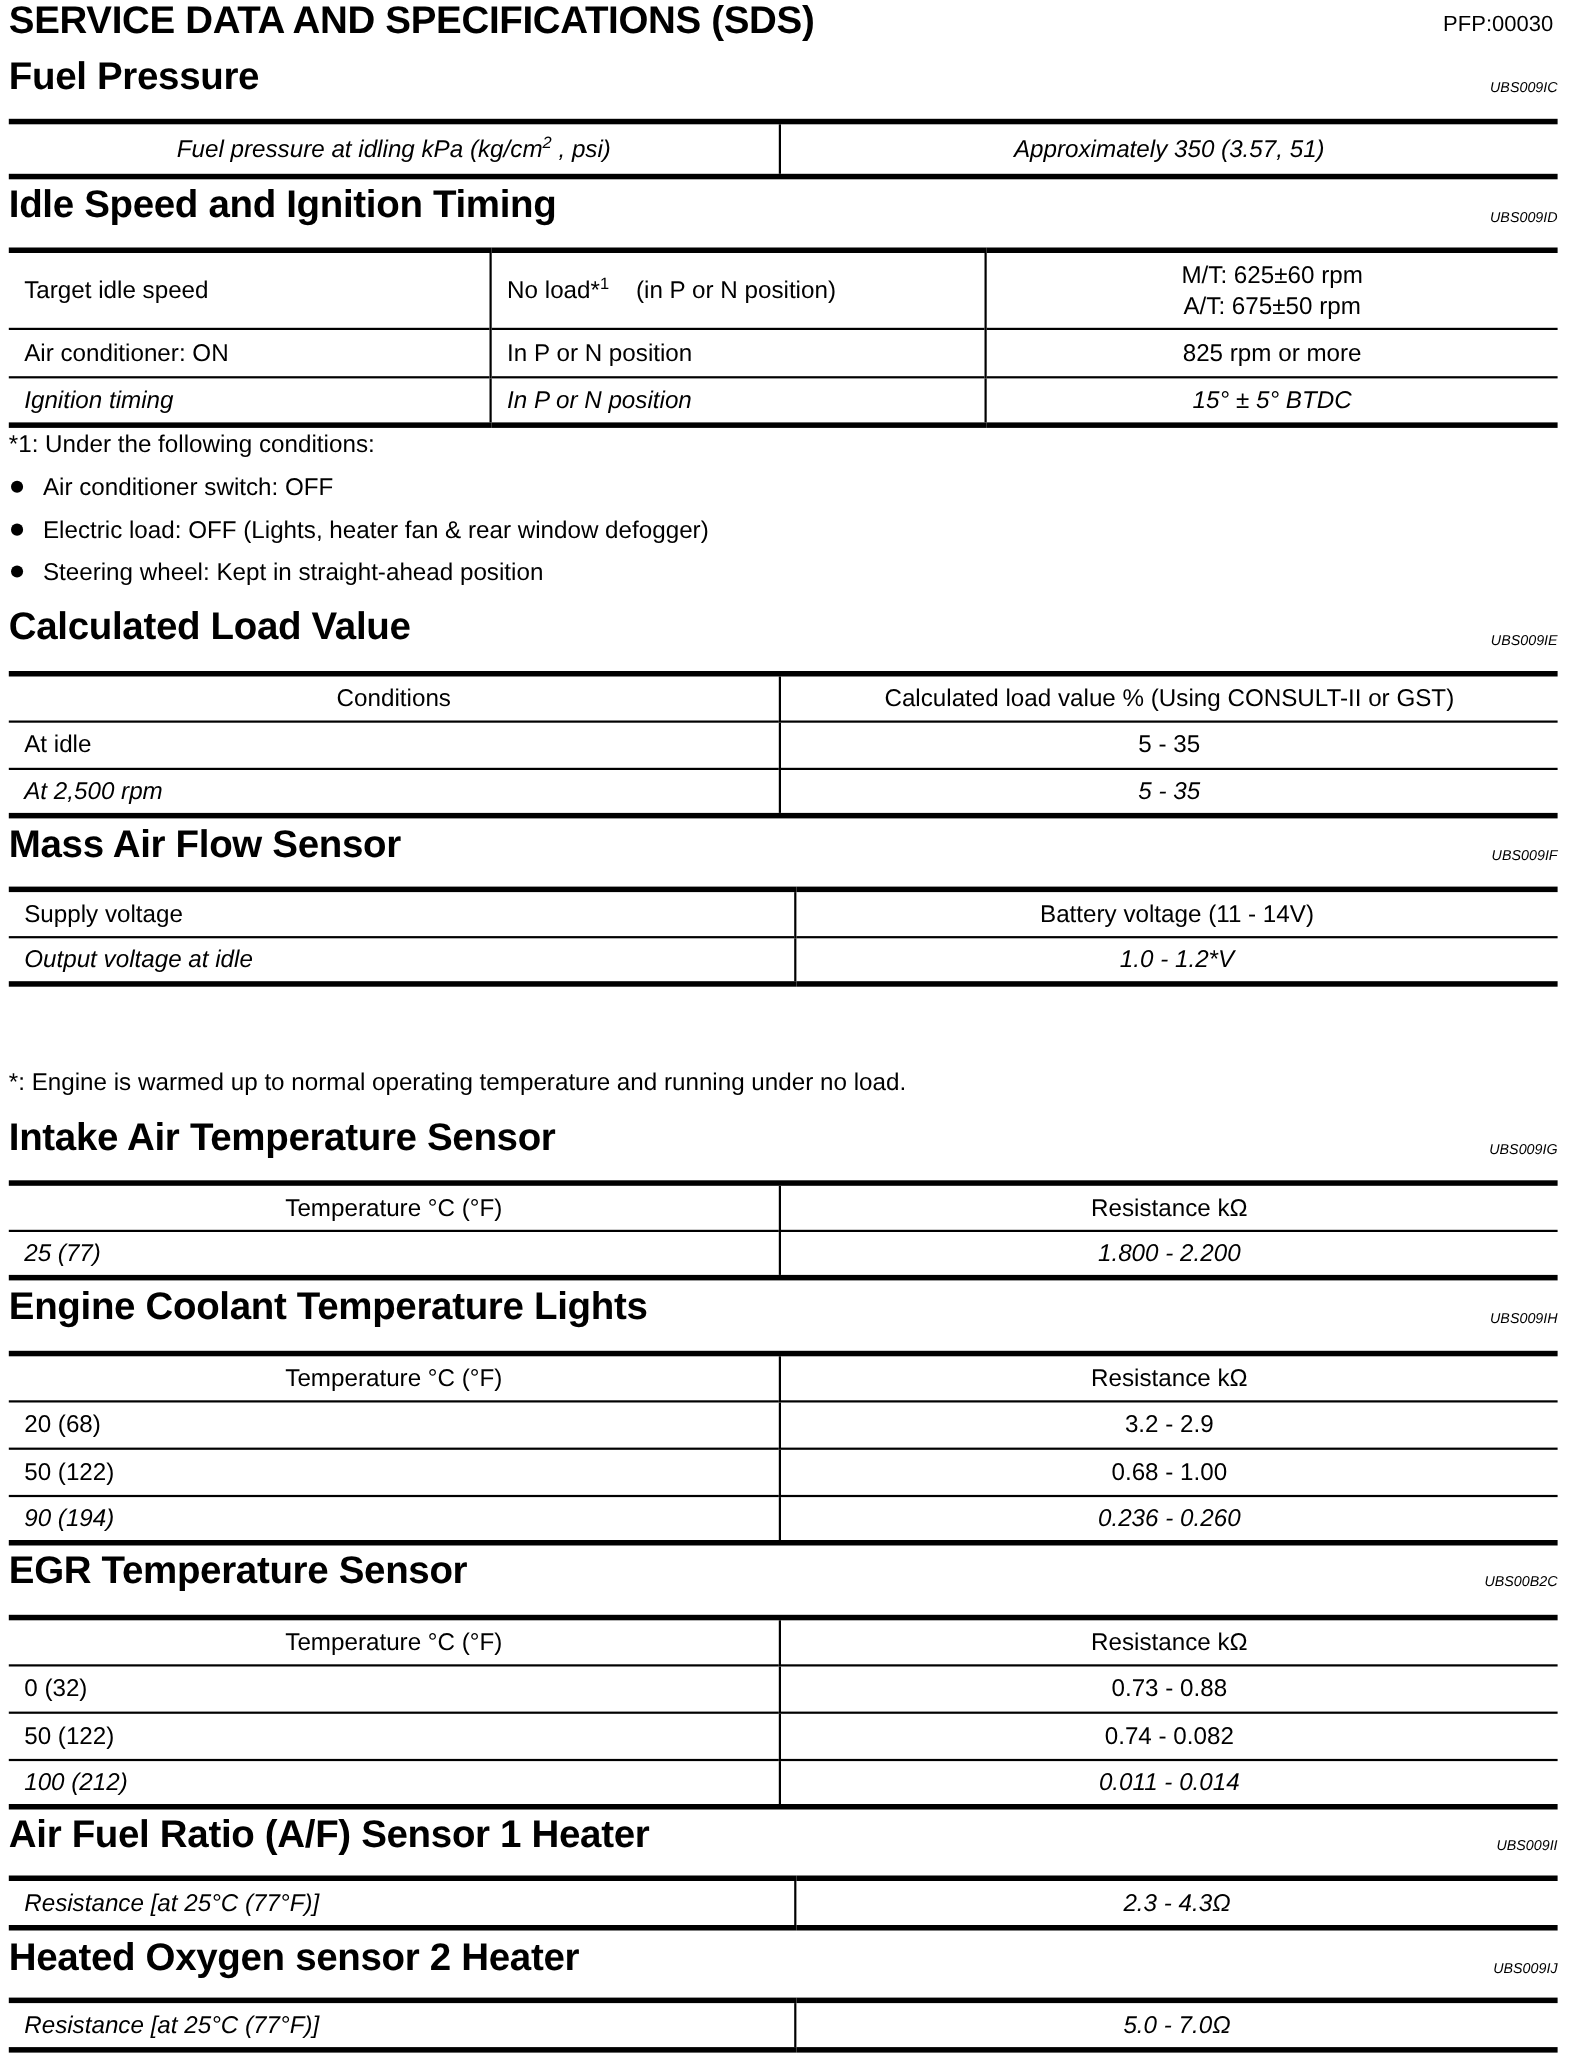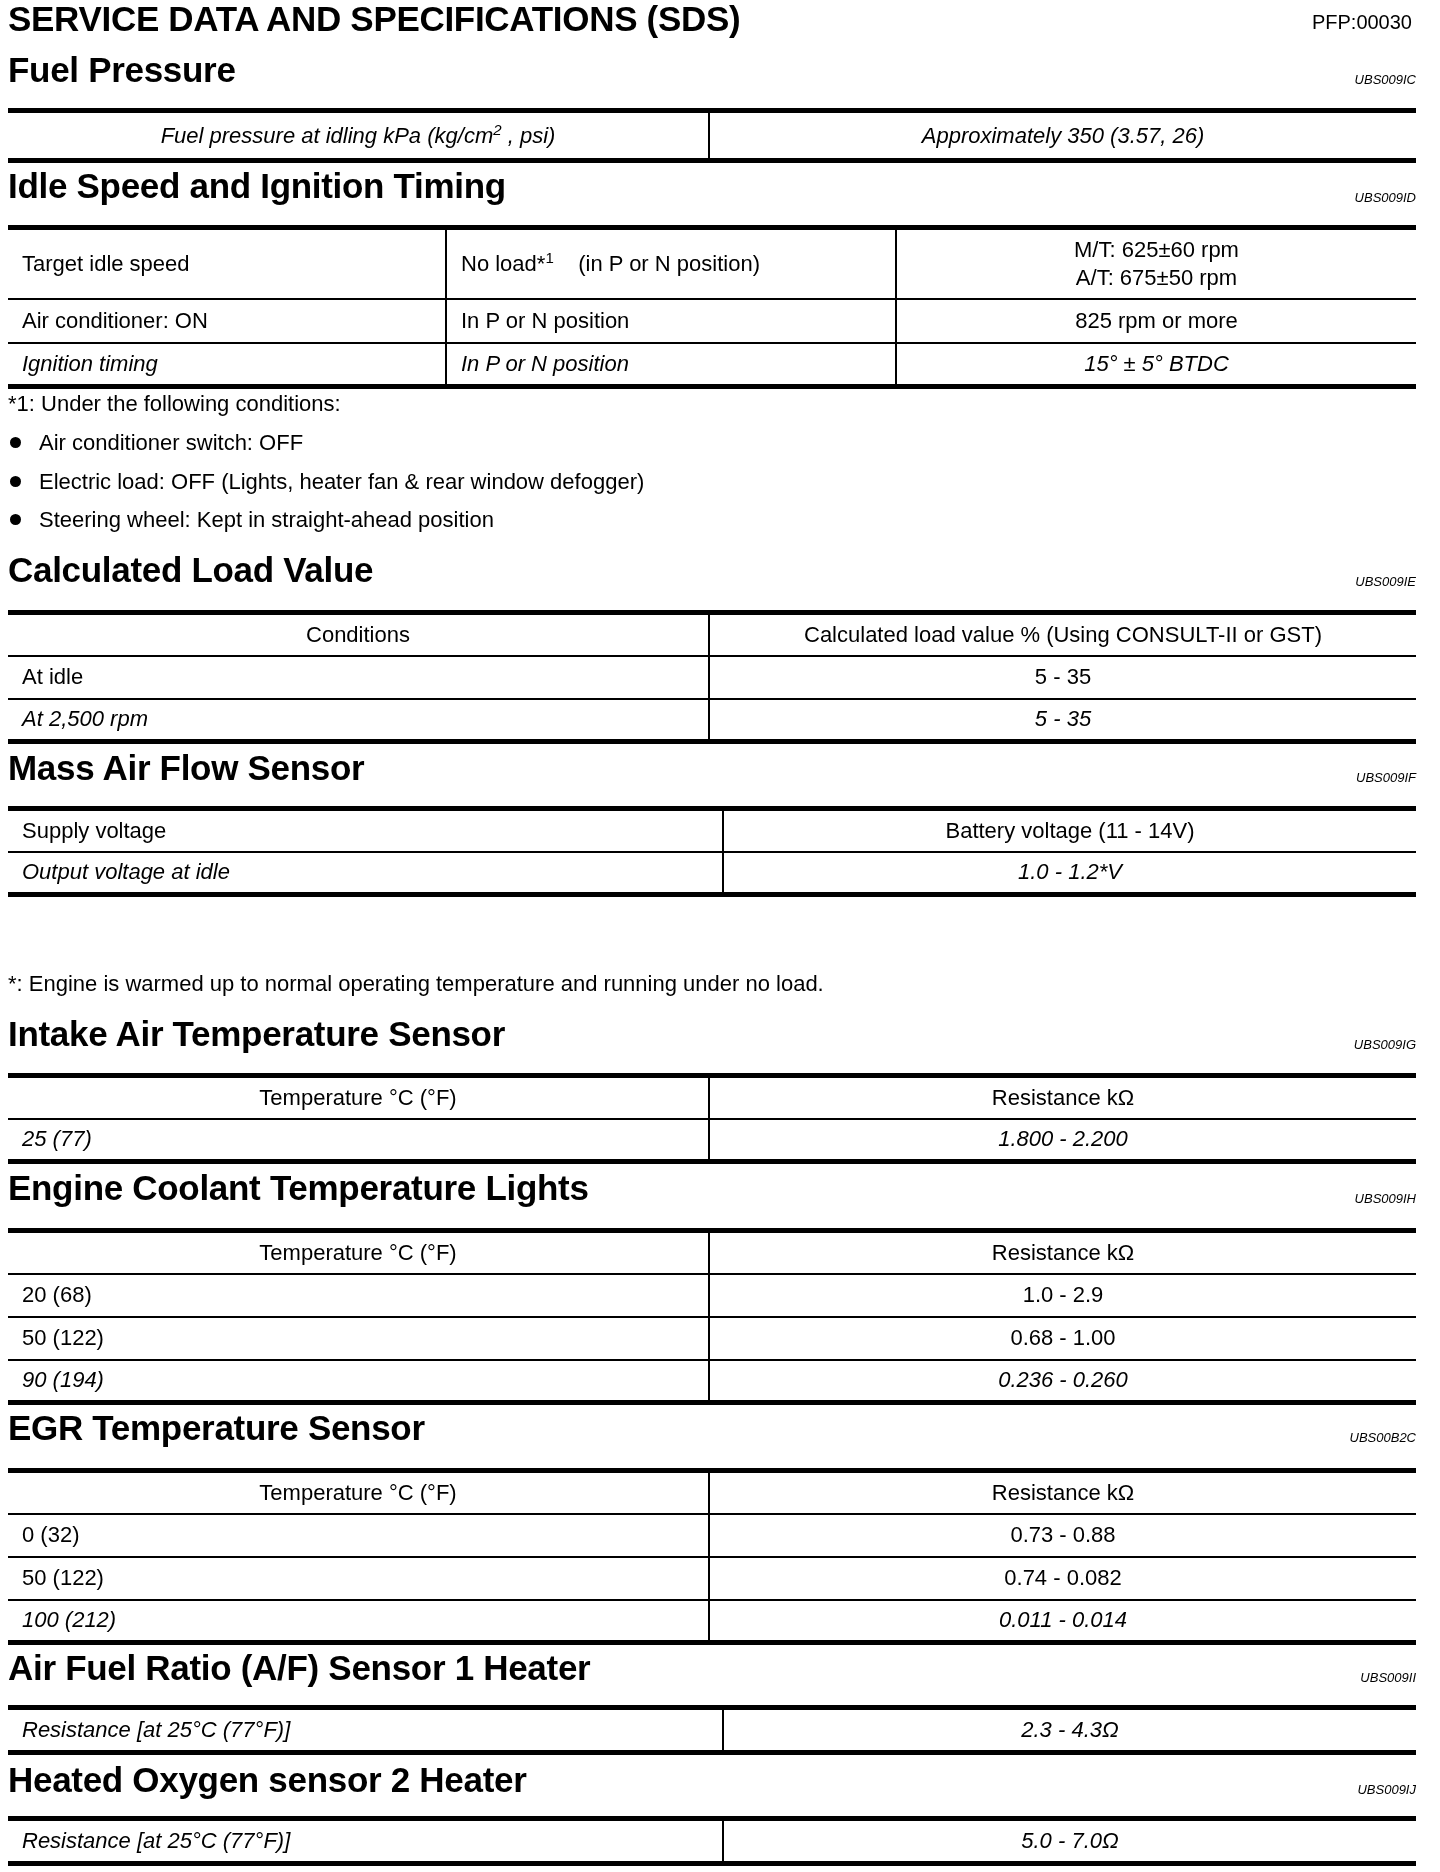--- a/index.html
+++ b/index.html
@@ -25,21 +25,21 @@
 
 <div class="abs doc-title">SERVICE DATA AND SPECIFICATIONS (SDS)</div>
 <div class="abs pfp">PFP:00030</div>
 
 <div class="abs sec-head" style="top:50px">Fuel Pressure</div>
 <div class="abs sec-code" style="top:72px">UBS009IC</div>
 <table class="spec" style="top:108px">
   <tbody>
       <tr style="height:50px">
     <td class="c" style="width:700px"><span>Fuel pressure at idling kPa (kg/cm</span><sup>2</sup><span> , psi)</span></td>
-    <td class="c">Approximately 350 (3.57, 26)</td>
+    <td class="c">Approximately 350 (3.57, 51)</td>
   </tr>
 </tbody>
   </table>
 
 <div class="abs sec-head" style="top:166px">Idle Speed and Ignition Timing</div>
 <div class="abs sec-code" style="top:190px">UBS009ID</div>
 <table class="spec" style="top:225px">
   <tbody>
       <tr style="height:71px">
     <td style="width:423px">Target idle speed</td>
@@ -119,21 +119,21 @@
 <div class="abs sec-head" style="top:1168px">Engine Coolant Temperature Lights</div>
 <div class="abs sec-code" style="top:1191px">UBS009IH</div>
 <table class="spec" style="top:1228px">
   <tbody>
       <tr style="height:43px">
     <td class="c" style="width:700px">Temperature °C (°F)</td>
     <td class="c">Resistance kΩ</td>
   </tr>
   <tr style="height:43px">
     <td>20 (68)</td>
-    <td class="c">1.0 - 2.9</td>
+    <td class="c">3.2 - 2.9</td>
   </tr>
   <tr style="height:43px">
     <td>50 (122)</td>
     <td class="c">0.68 - 1.00</td>
   </tr>
   <tr style="height:43px">
     <td>90 (194)</td>
     <td class="c">0.236 - 0.260</td>
   </tr>
 </tbody>

